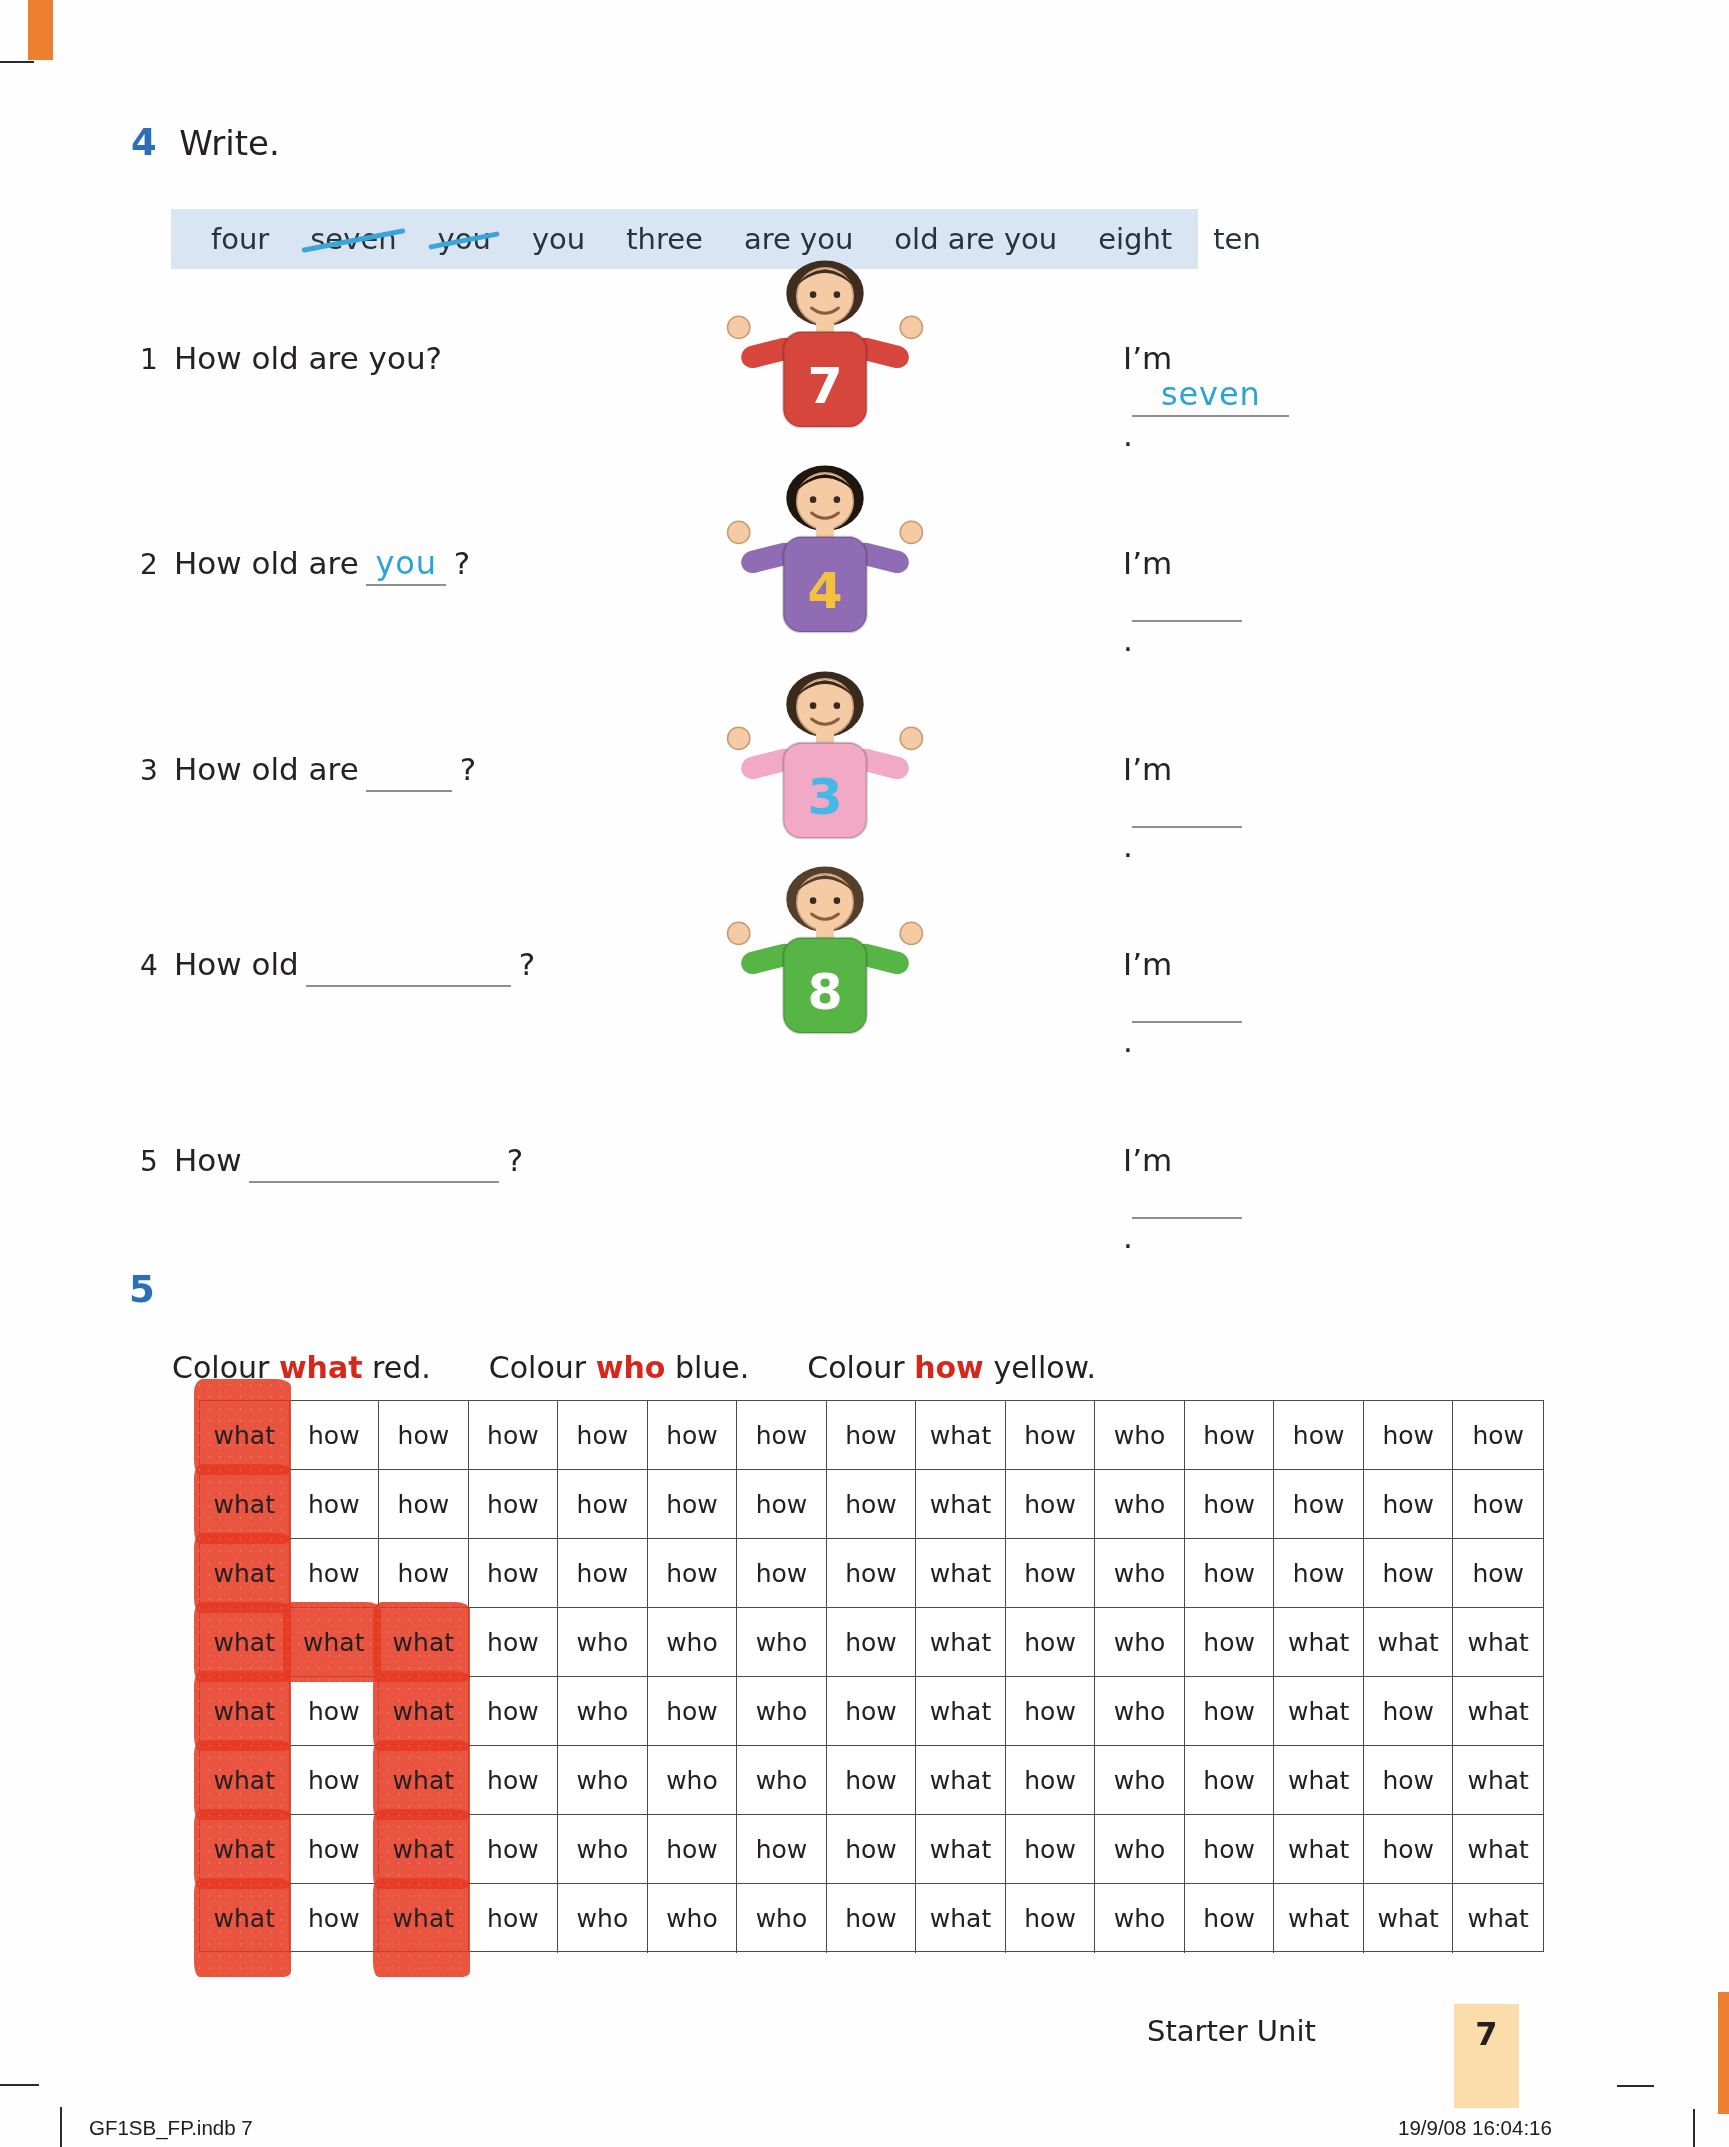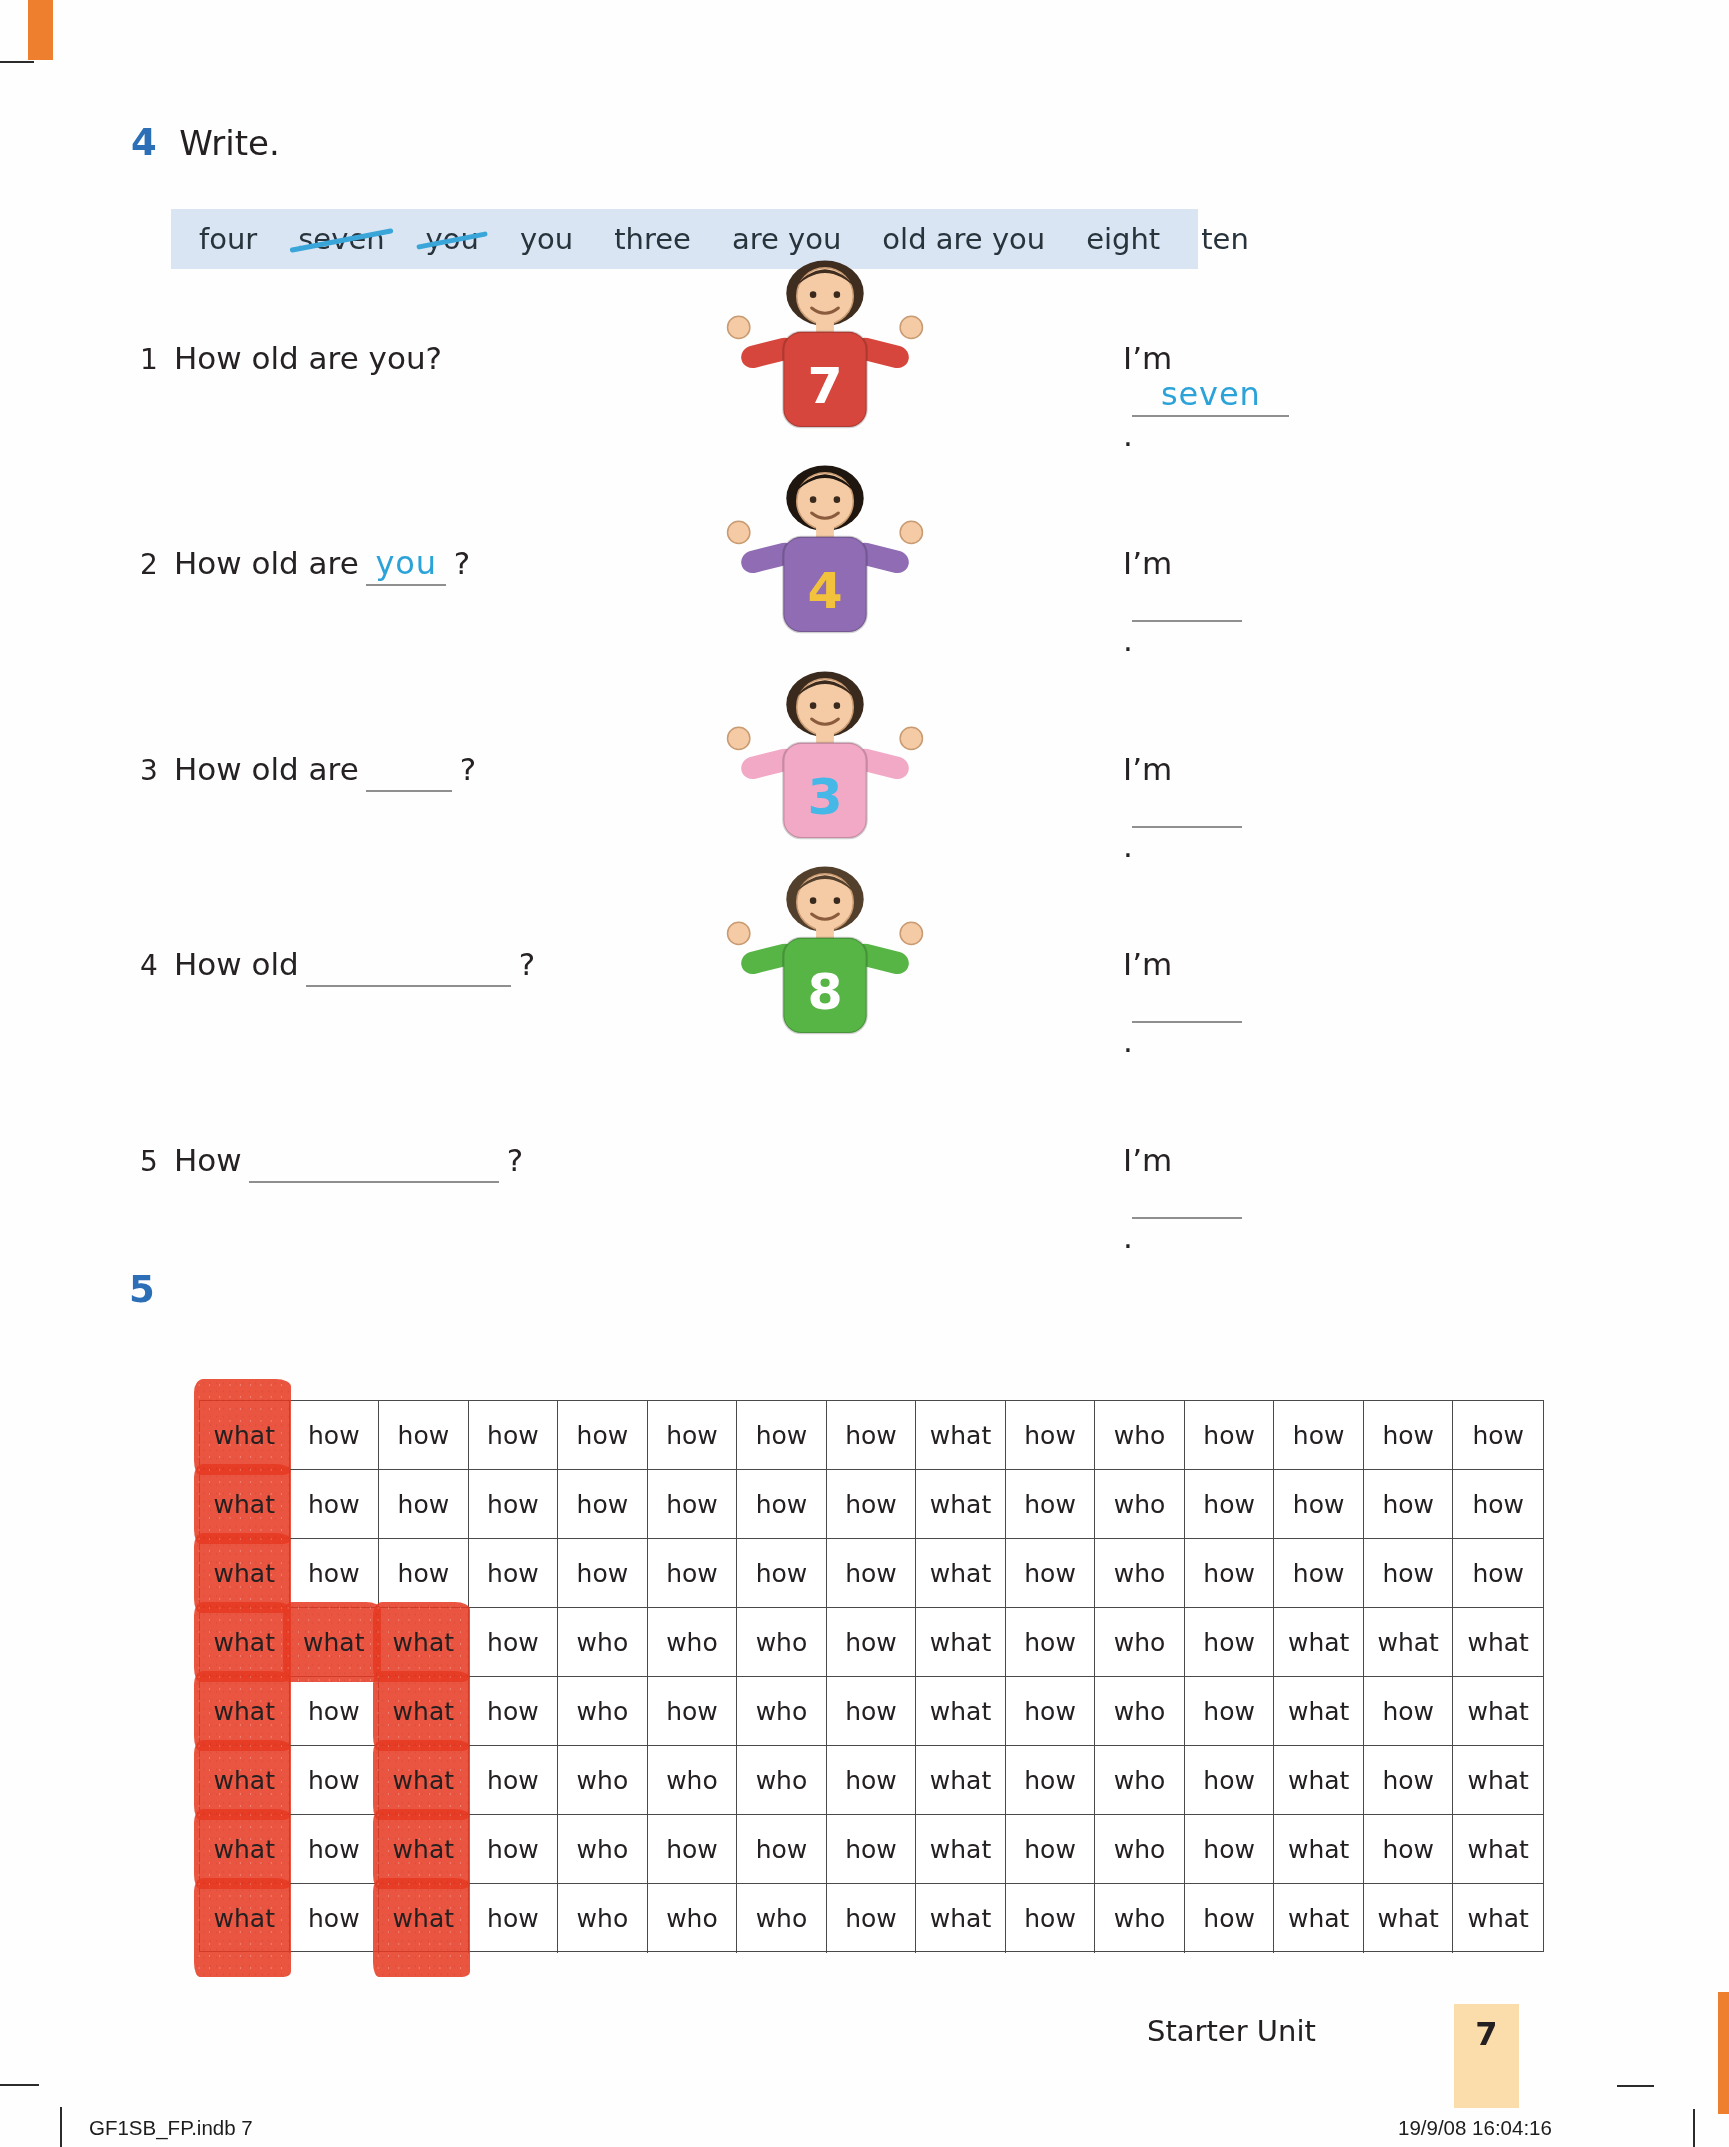--- a/index.html
+++ b/index.html
@@ -11,21 +11,21 @@
   .edge-tab{position:absolute;background:#ee7f2e;}
   .print-text{position:absolute;font-family:Liberation Sans, sans-serif;font-size:20.5px;color:#1c1c1c;}
 
   
   .ex-header{position:absolute;left:131px;display:flex;gap:22.4px;align-items:baseline;}
   .ex-num{color:#2d6fb7;font-size:37px;font-weight:700;}
   .ex-title{font-size:34px;font-weight:400;color:#242021;margin:0;}
 
   
   .word-bank{position:absolute;left:171px;top:209px;width:1027px;height:60px;background:#d9e5f3;
-             display:flex;align-items:center;gap:41px;padding-left:28px;box-sizing:border-box;
+             display:flex;align-items:center;gap:41px;padding-left:40px;box-sizing:border-box;
              font-size:29px;color:#28333c;}
   .word{position:relative;white-space:nowrap;}
   .word.struck::before{content:'';position:absolute;left:-9.3px;right:-9.3px;top:46%;height:4.7px;
              background:#3aa5d8;border-radius:2.8px;transform:rotate(-11deg);}
 
   
   #questions{position:absolute;left:0;top:0;width:1729px;height:1249px;}
   .q-row{position:absolute;left:0;width:1445px;height:200px;}
   .q-row:nth-of-type(1){top:242px;}
   .q-row:nth-of-type(2){top:447px;}
@@ -259,20 +259,25 @@
           </span>
       <span class="ans-suffix">.</span>
     </div>
   </div>
     </div>
 
   <div class="ex-header" style="top:1268px;left:129px;">
     <span class="ex-num">5</span>
   </div>
 
+  <div id="instructions">
+      <span class="ins-item"><span class="ins-pre">Colour </span><span class="ins-key">what</span><span class="ins-post"> red.</span></span>
+      <span class="ins-item"><span class="ins-pre">Colour </span><span class="ins-key">who</span><span class="ins-post"> blue.</span></span>
+      <span class="ins-item"><span class="ins-pre">Colour </span><span class="ins-key">how</span><span class="ins-post"> yellow.</span></span>
+    </div>
 
   <div class="word-grid" id="word-grid">
       <div class="cell red">
         <span class="cell-word">what</span>
       </div>
       <div class="cell">
         <span class="cell-word">how</span>
       </div>
       <div class="cell">
         <span class="cell-word">how</span>

